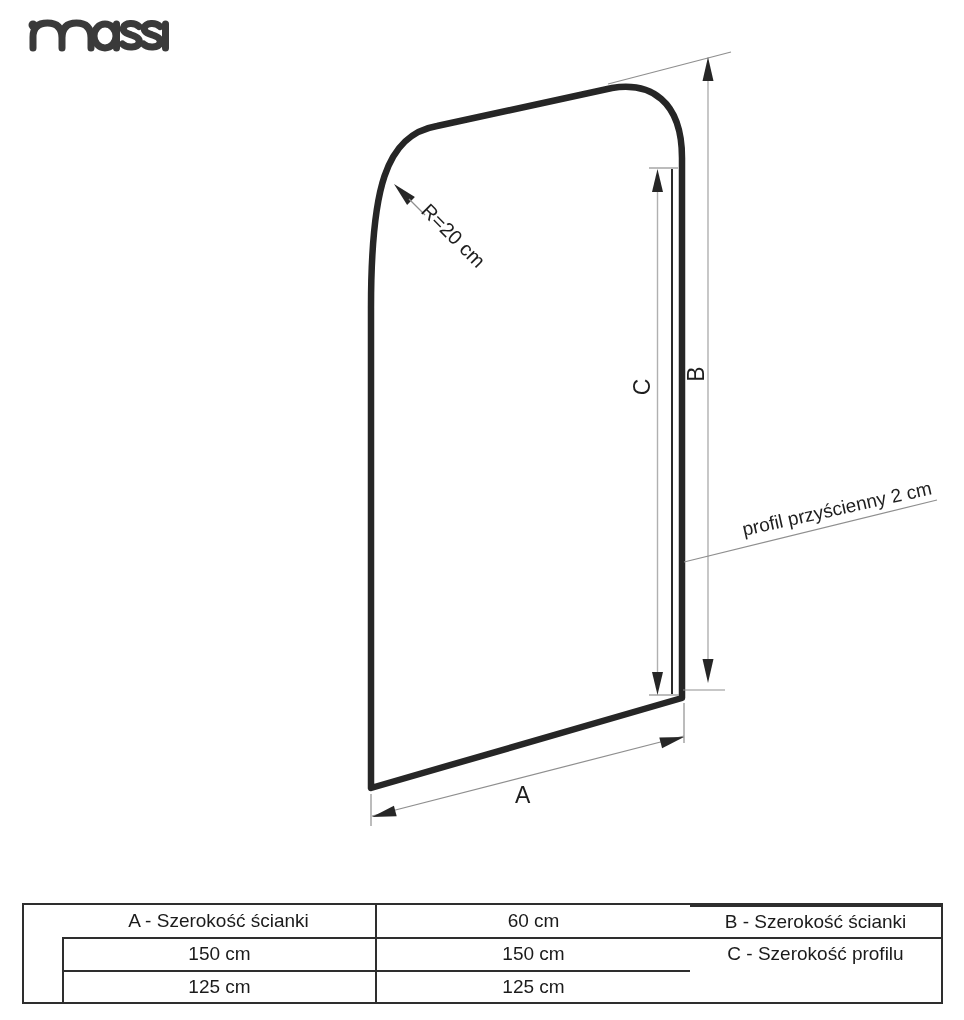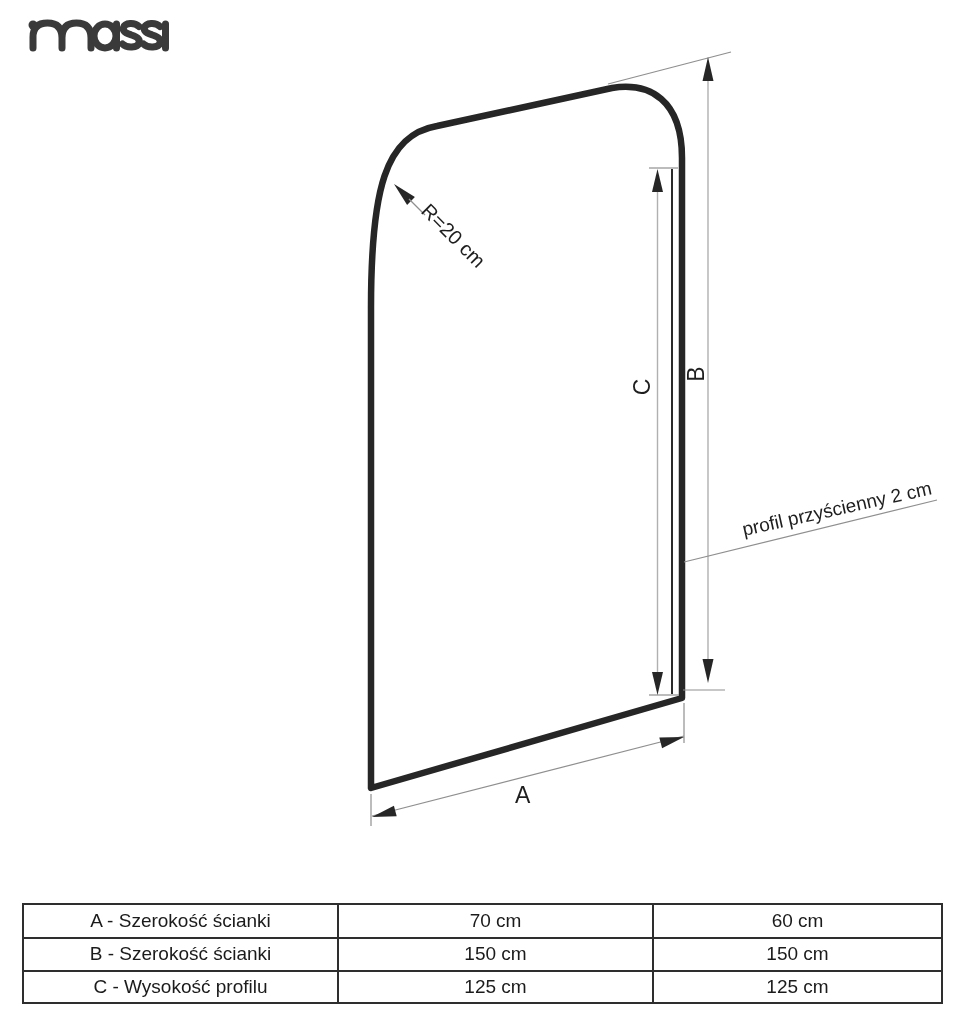--- a/index.html
+++ b/index.html
@@ -18,21 +18,21 @@
   .ext{stroke:#8f8f8f;stroke-width:1.2;fill:none;}
   .dim{stroke:#b0b0b0;stroke-width:1.4;fill:none;}
   .ah{fill:#262626;stroke:none;}
   .lbl{fill:#1e1e1e;font-family:"Liberation Sans",sans-serif;font-size:23px;}
   .lbl-small{fill:#1e1e1e;font-family:"Liberation Sans",sans-serif;font-size:20px;}
   .lbl-leader{fill:#1e1e1e;font-family:"Liberation Sans",sans-serif;font-size:19px;}
 
   
   #spec-table{position:absolute;left:22px;top:903px;width:921px;height:101px;
       display:grid;grid-template-columns:313px 315px auto;grid-auto-rows:1fr;
-      border:2px solid #2e2e2e;font-size:19px;color:#1b1b1b;box-sizing:border-box;}
+      border:2px solid #2e2e2e;font-size:19px;color:#1b1b1b;box-sizing:border-box;padding-left:38px;}
   #spec-table .cell{display:flex;align-items:center;justify-content:center;
       border-left:2px solid #2e2e2e;border-top:2px solid #2e2e2e;
       white-space:nowrap;}
   #spec-table .cell.col-first{border-left:none;}
   #spec-table .cell.row-first{border-top:none;}
 </style>
 </head>
 <body>
 
 <div id="page">
@@ -77,25 +77,24 @@
     <polygon class="ah" points="394,184 414.9,197.1 407.1,204.9"></polygon>
     <line class="ext" x1="409" y1="199" x2="425" y2="215"></line>
     <text class="lbl-small" transform="translate(420 212) rotate(45)">R=20 cm</text>
 
     <line class="ext" x1="684" y1="562" x2="937" y2="500"></line>
     <text class="lbl-leader" transform="translate(744 536) rotate(-12.5)">profil przyścienny 2 cm</text>
   </svg>
 
   <div id="spec-table">
     <div class="cell col-first row-first">A - Szerokość ścianki</div>
-    <div class="cell row-first">70 cm</div>
     <div class="cell row-first">60 cm</div>
 
     <div class="cell col-first">B - Szerokość ścianki</div>
     <div class="cell">150 cm</div>
     <div class="cell">150 cm</div>
 
-    <div class="cell col-first">C - Wysokość profilu</div>
+    <div class="cell col-first">C - Szerokość profilu</div>
     <div class="cell">125 cm</div>
     <div class="cell">125 cm</div>
   </div>
 
 </div>
 
 </body></html>

